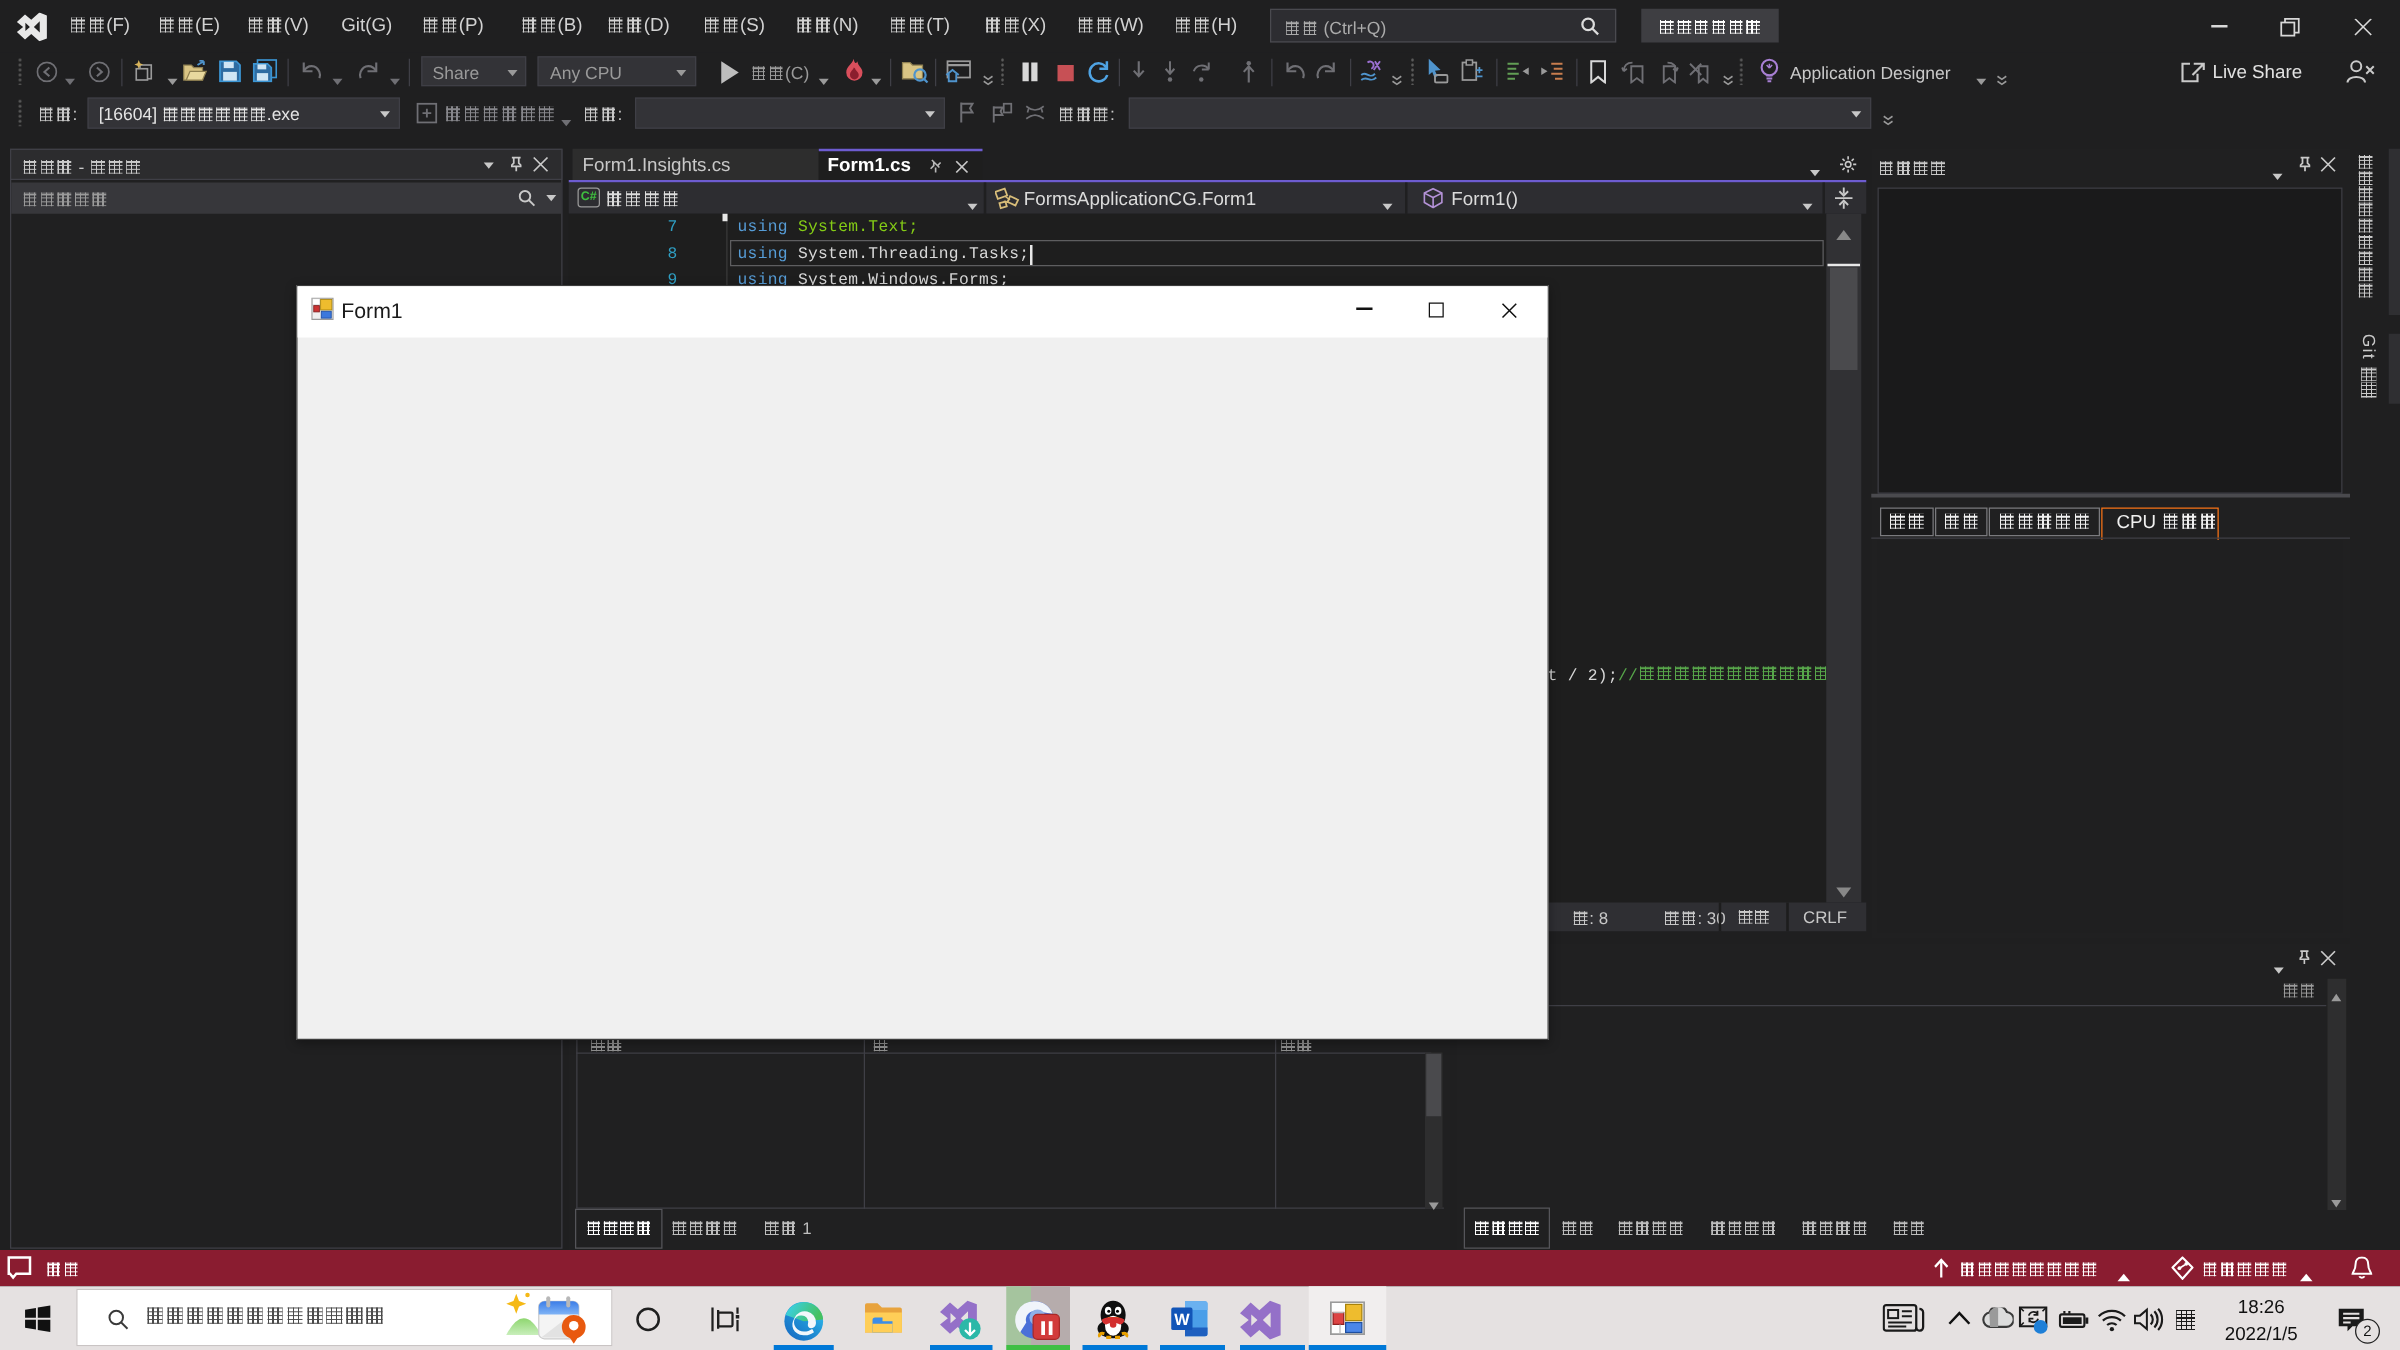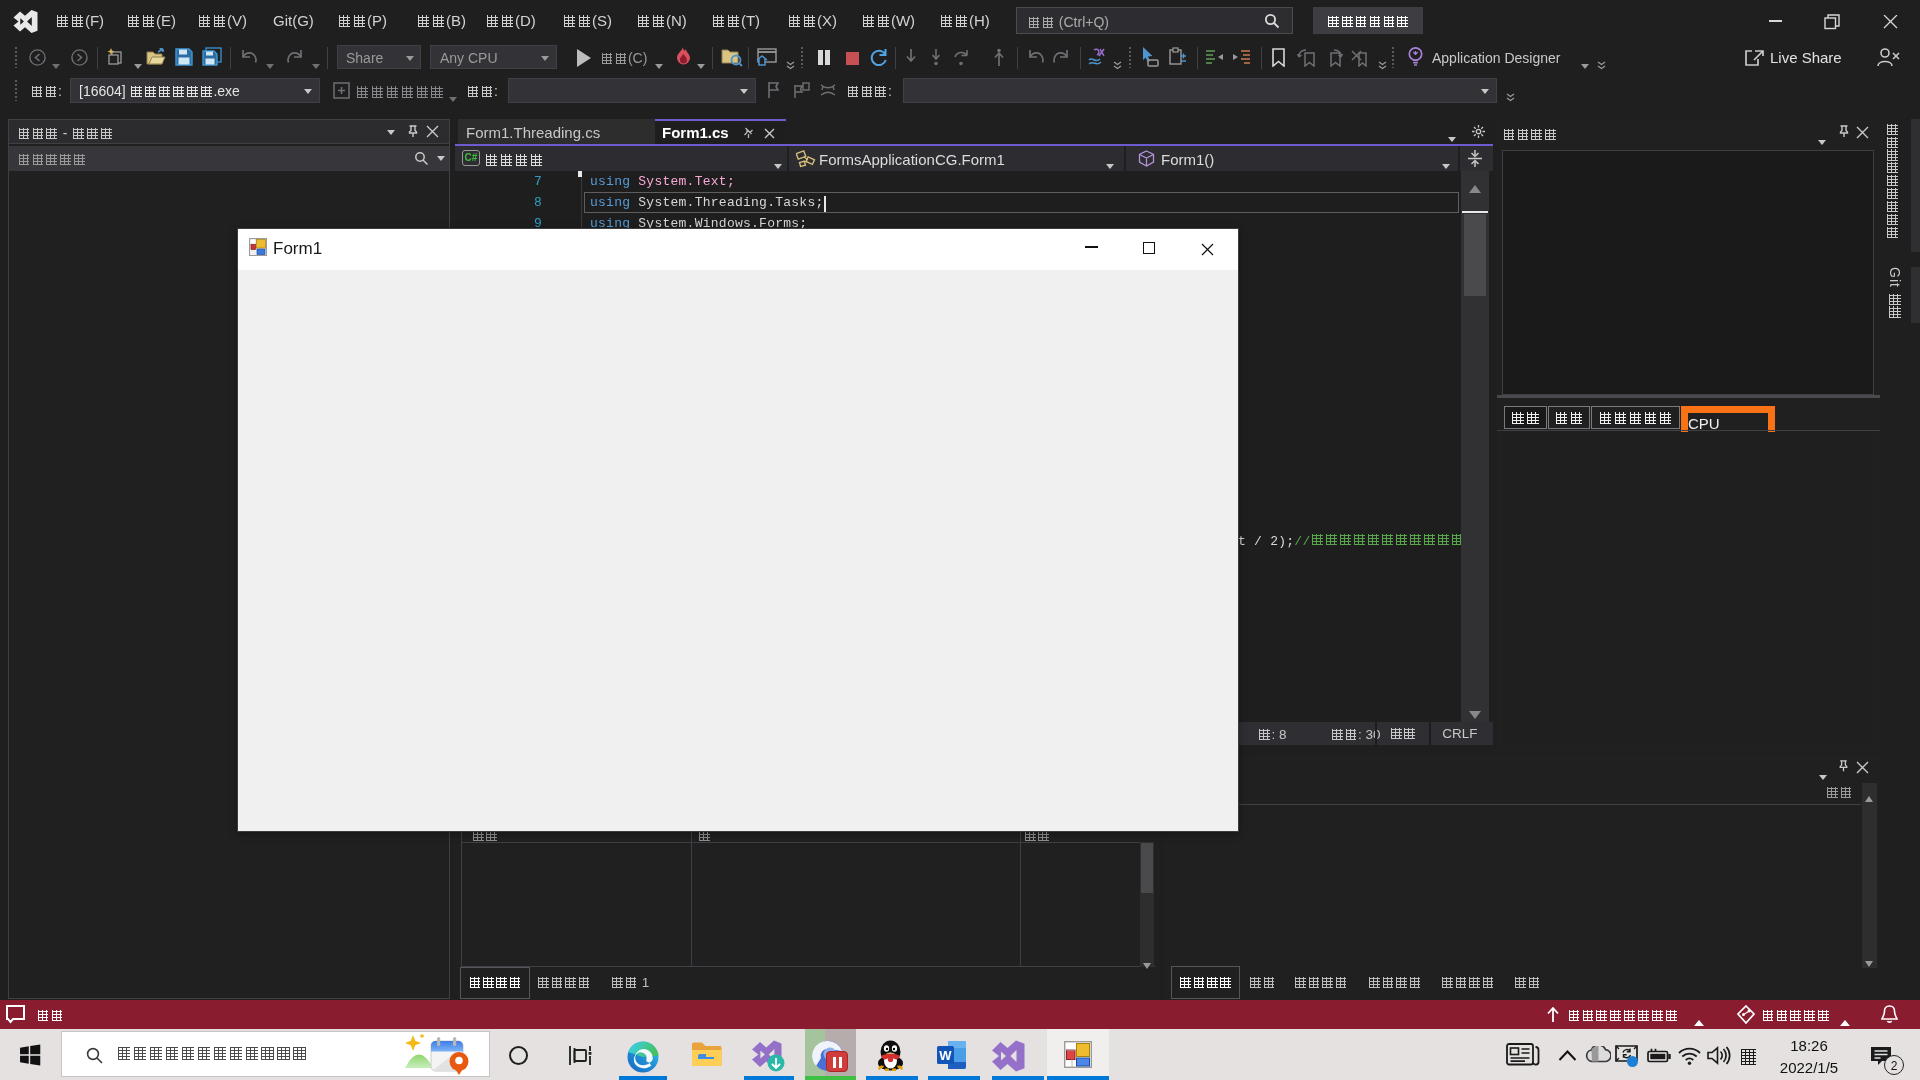--- a/index.html
+++ b/index.html
@@ -304,21 +304,21 @@
   </div>
 <div style="position:absolute;left:9px;top:146px;width:440px;height:25px;background:#37373b">
     <span style="position:absolute;left:8px;top:5px;font-size:14px;color:#9a9a9a"><span class="z"><i></i><i></i><i></i><i></i><i></i></span></span>
     <svg style="position:absolute;left:405px;top:5px" width="15" height="15" viewBox="0 0 15 15">
 <circle cx="6" cy="6" r="4.2" fill="none" stroke="#c9c9c9" stroke-width="1.5"></circle>
 <line x1="9" y1="9" x2="13.5" y2="13.5" stroke="#c9c9c9" stroke-width="1.5"></line>
     </svg>
     <span class="tri-d" style="position:absolute;left:428px;top:10px"></span>
   </div>
 <div style="position:absolute;left:458px;top:119px;width:197px;height:25px;background:#2d2d2d">
-    <span style="position:absolute;left:8px;top:5px;font-size:15px;color:#c8c8c8">Form1.Threading.cs</span>
+    <span style="position:absolute;left:8px;top:5px;font-size:15px;color:#c8c8c8">Form1.Insights.cs</span>
   </div>
 <div style="position:absolute;left:655px;top:119px;width:131px;height:25px;background:#1e1e1e;border-top:2px solid #6d5cd0">
     <span style="position:absolute;left:7px;top:3px;font-size:15px;color:#fff;font-weight:bold">Form1.cs</span>
     <svg style="position:absolute;left:87px;top:6px" width="13" height="13" viewBox="0 0 13 13">
 <path d="M6.5 11 V7 M3.5 1 L9.5 7 M5 2.5 L5 5.5 L2.5 8 M8 5.5 L10.5 3" fill="none" stroke="#b8b8b8" stroke-width="1.3"></path>
     </svg>
     <svg style="position:absolute;left:109px;top:7px" width="11" height="11" viewBox="0 0 11 11">
 <path d="M1 1 L10 10 M10 1 L1 10" stroke="#c8c8c8" stroke-width="1.4"></path>
     </svg>
   </div>
@@ -351,21 +351,21 @@
 <div style="position:absolute;left:1466px;top:149px"><svg width="18" height="19" viewBox="0 0 18 19">
 <path d="M2 9.5 H16 M9 1 L9 6 M5.5 4 L9 7.5 L12.5 4 M9 18 L9 13 M5.5 15 L9 11.5 L12.5 15" fill="none" stroke="#c9c9c9" stroke-width="1.5"></path>
     </svg></div>
 <div style="position:absolute;left:455px;top:171px;width:1006px;height:551px;background:#1e1e1e"></div>
 <div style="position:absolute;left:581px;top:171px;width:1px;height:57px;background:#3a3a3a"></div>
 <div style="position:absolute;left:578px;top:171px;width:4px;height:6px;background:#e8e8e8"></div>
 <div style="position:absolute;left:520px;top:174px;width:22px;text-align:right;font-family:'Liberation Mono',monospace;font-size:13px;letter-spacing:0.25px;color:#2f9ec2">7</div>
 <div style="position:absolute;left:520px;top:195px;width:22px;text-align:right;font-family:'Liberation Mono',monospace;font-size:13px;letter-spacing:0.25px;color:#2f9ec2">8</div>
 <div style="position:absolute;left:520px;top:216px;width:22px;text-align:right;font-family:'Liberation Mono',monospace;font-size:13px;letter-spacing:0.25px;color:#2f9ec2">9</div>
 <div style="position:absolute;left:584px;top:192px;width:875px;height:21px;border:1px solid #5e5e60"></div>
-<div style="position:absolute;left:590px;top:174px;font-family:'Liberation Mono',monospace;font-size:13px;letter-spacing:0.25px"><span style="color:#569cd6">using</span><span style="color:#f9a8d4"> System.Text;</span></div>
+<div style="position:absolute;left:590px;top:174px;font-family:'Liberation Mono',monospace;font-size:13px;letter-spacing:0.25px"><span style="color:#569cd6">using</span><span style="color:#84cc16"> System.Text;</span></div>
 <div style="position:absolute;left:590px;top:195px;font-family:'Liberation Mono',monospace;font-size:13px;letter-spacing:0.25px"><span style="color:#569cd6">using</span><span style="color:#d8d8d8"> System.Threading.Tasks;</span></div>
 <div style="position:absolute;left:824px;top:196px;width:2px;height:16px;background:#e8e8e8"></div>
 <div style="position:absolute;left:590px;top:216px;font-family:'Liberation Mono',monospace;font-size:13px;letter-spacing:0.25px"><span style="color:#569cd6">using</span><span style="color:#d8d8d8"> System.Windows.Forms;</span></div>
 <div style="position:absolute;left:1238px;top:533px;width:223px;height:18px;overflow:hidden;font-family:'Liberation Mono',monospace;font-size:13px;letter-spacing:0.25px;white-space:nowrap"><span style="color:#d8d8d8">t / 2);</span><span style="color:#57a64a">//<span class="z" style="font-size:14px;vertical-align:1px"><i></i><i></i><i></i><i></i><i></i><i></i><i></i><i></i><i></i><i></i><i></i></span></span></div>
 <div style="position:absolute;left:1461px;top:171px;width:28px;height:551px;background:#313134"></div>
 <div style="position:absolute;left:1469px;top:179px"><span class="tri-u" style="border-bottom-color:#888;border-left-width:6px;border-right-width:6px;border-bottom-width:8px"></span></div>
 <div style="position:absolute;left:1462px;top:211px;width:26px;height:2px;background:#e8e8e8"></div>
 <div style="position:absolute;left:1464px;top:214px;width:22px;height:82px;background:#4a4a4d"></div>
 <div style="position:absolute;left:1469px;top:705px"><span class="tri-d" style="border-top-color:#888;border-left-width:6px;border-right-width:6px;border-top-width:8px"></span></div>
 <div style="position:absolute;left:455px;top:722px;width:1038px;height:23px;background:#2f2f33;font-size:13.5px;color:#c8c8c8">
@@ -381,21 +381,21 @@
 <path d="M8 13 V9 M4.5 2 H11.5 M6 2 V6.5 L4.5 8 V9 H11.5 V8 L10 6.5 V2" fill="none" stroke="#c9c9c9" stroke-width="1.4"></path>
     </svg></div>
 <div style="position:absolute;left:1856px;top:125px"><svg width="13" height="13" viewBox="0 0 13 13">
 <path d="M1 1 L12 12 M12 1 L1 12" stroke="#c9c9c9" stroke-width="1.4"></path>
     </svg></div>
 <div style="position:absolute;left:1502px;top:150px;width:372px;height:245px;background:#1a1a1b;border:1px solid #3f3f46"></div>
 <div style="position:absolute;left:1497px;top:395px;width:383px;height:3px;background:#4a4a4e"></div>
 <div style="position:absolute;left:1504px;top:406px;width:43px;height:23px;background:#19191a;border:1px solid #7a7a7e;text-align:center"><span style="font-size:15px;color:#f0f0f0;line-height:21px"><span class="z"><i></i><i></i></span></span></div>
 <div style="position:absolute;left:1548px;top:406px;width:42px;height:23px;background:#202021;border:1px solid #7a7a7e;text-align:center"><span style="font-size:15px;color:#f0f0f0;line-height:21px"><span class="z"><i></i><i></i></span></span></div>
 <div style="position:absolute;left:1591px;top:406px;width:89px;height:23px;background:#202021;border:1px solid #7a7a7e;text-align:center"><span style="font-size:15px;color:#f0f0f0;line-height:21px"><span class="z"><i></i><i></i><i></i><i></i><i></i></span></span></div>
-<div style="position:absolute;left:1681px;top:406px;width:94px;height:37px;background:#202021;border:7px solid #f97316;text-align:left"><span style="font-size:15px;color:#f0f0f0;line-height:21px">CPU <span class="z"><i></i><i></i><i></i></span></span></div>
+<div style="position:absolute;left:1681px;top:406px;width:94px;height:37px;background:#202021;border:1px solid #f97316;text-align:right"><span style="font-size:15px;color:#f0f0f0;line-height:21px">CPU <span class="z"><i></i><i></i><i></i></span></span></div>
 <div style="position:absolute;left:1497px;top:430px;width:383px;height:1px;background:#3f3f46"></div>
 <div style="position:absolute;left:1502px;top:432px;width:372px;height:314px;background:#1f1f20"></div>
 <div style="position:absolute;left:1911px;top:119px;width:9px;height:133px;background:#2f2f32"></div>
 <div style="position:absolute;left:1887px;top:122px;font-size:14px;color:#c9c9c9"><span class="zv"><i></i><i></i><i></i><i></i><i></i><i></i><i></i><i></i><i></i></span></div>
 <div style="position:absolute;left:1911px;top:267px;width:9px;height:56px;background:#2f2f32"></div>
 <div style="position:absolute;left:1887px;top:267px;width:16px;text-align:center">
     <div style="font-size:14px;color:#c9c9c9;writing-mode:vertical-rl;letter-spacing:1px">Git</div>
     <div style="font-size:14px;color:#c9c9c9;margin-top:4px"><span class="zv"><i></i><i></i></span></div>
   </div>
 <div style="position:absolute;left:455px;top:755px;width:705px;height:245px;background:#202021"></div>

